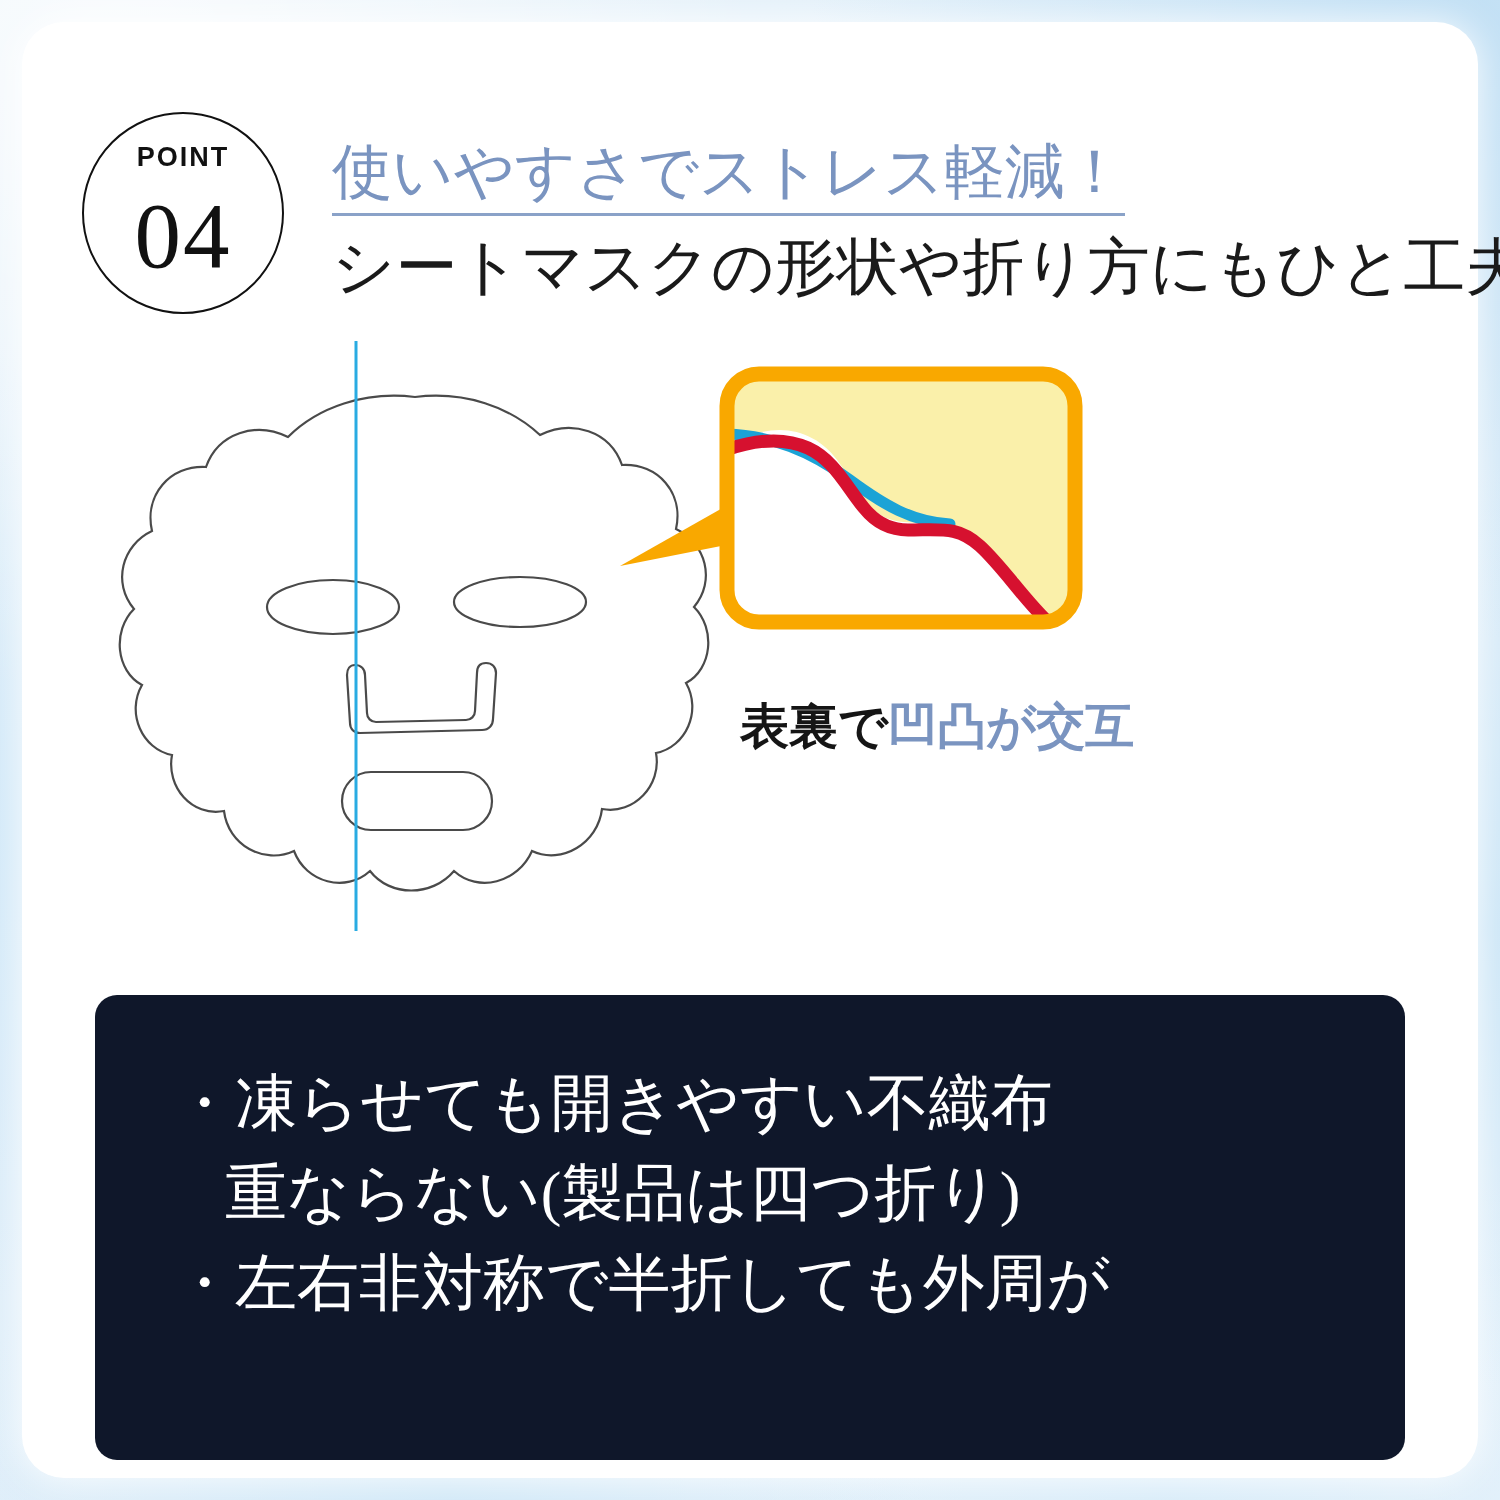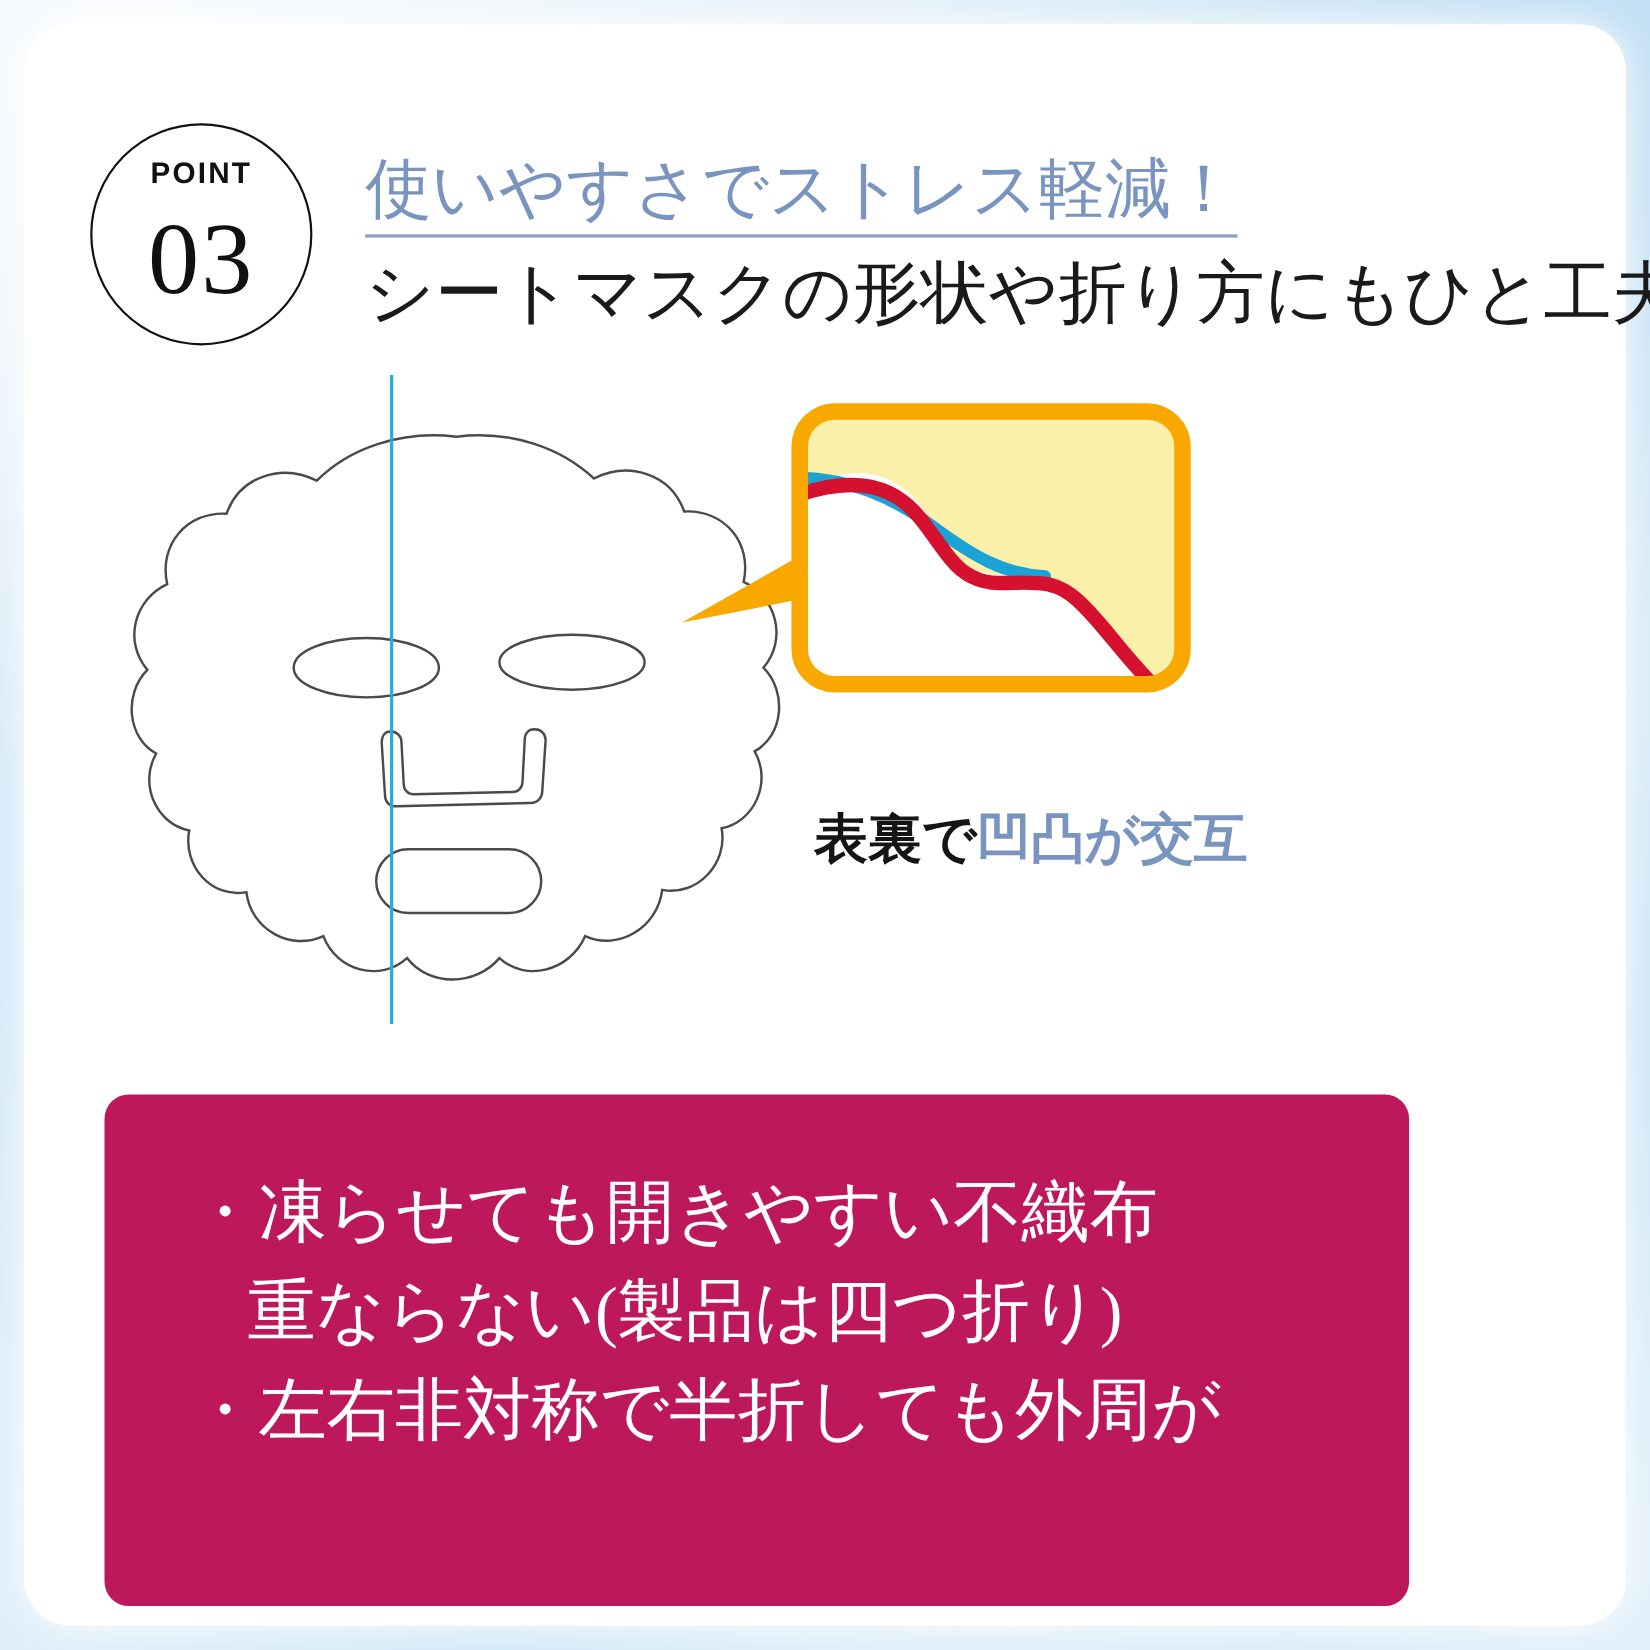--- a/index.html
+++ b/index.html
@@ -128,33 +128,32 @@
     left: 740px;
     top: 694px;
     width: 700px;
   }
   .caption-line {
     font-family: "Liberation Sans", sans-serif;
     font-weight: bold;
     font-size: 49px;
     line-height: 1.33;
     white-space: nowrap;
-    margin-top: 37px;
   }
   .cap-black { color: #151515; }
   .cap-blue  { color: #7a94c0; }
 
   
   #bottom-panel {
     position: absolute;
     left: 95px;
     top: 995px;
-    width: 1186px;
+    width: 1310px;
     height: 465px;
-    background: #be185d;
+    background: #0f172a;
     border-radius: 22px;
     box-sizing: border-box;
     padding: 64px 104px 0 78px;
   }
   .panel-line {
     font-family: "Liberation Serif", serif;
     font-size: 62px;
     color: #ffffff;
     line-height: 1.45;
     white-space: nowrap;
@@ -167,21 +166,21 @@
 <body>
 
 <div id="page">
 
   <div id="bg-texture"></div>
 
   <div id="card"></div>
 
   <div id="point-badge">
     <div class="point-word">POINT</div>
-    <div class="point-num">03</div>
+    <div class="point-num">04</div>
   </div>
 
   <div id="headline-block">
     <div class="headline-1">使いやすさでストレス軽減！</div>
     <div class="headline-2">シートマスクの形状や折り方にもひと工夫！</div>
   </div>
 
   <svg id="mask-figure" viewBox="0 0 620 620">
 
     <path fill="#ffffff" stroke="#4a4a4a" stroke-width="2.2" d="M 305 62

